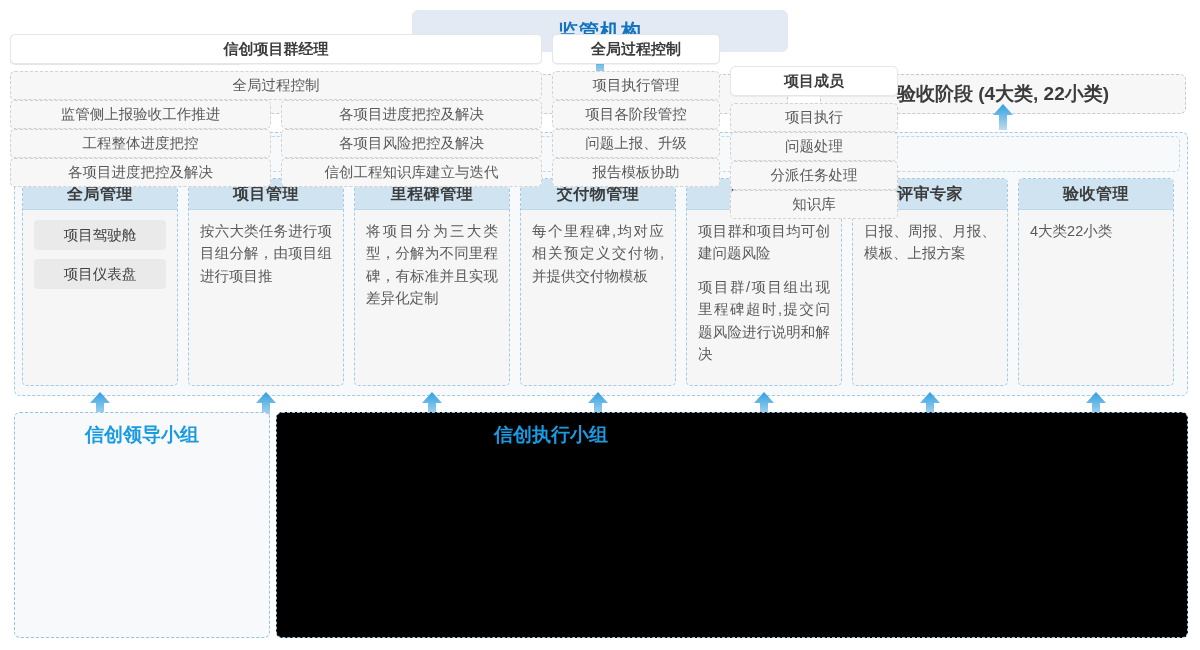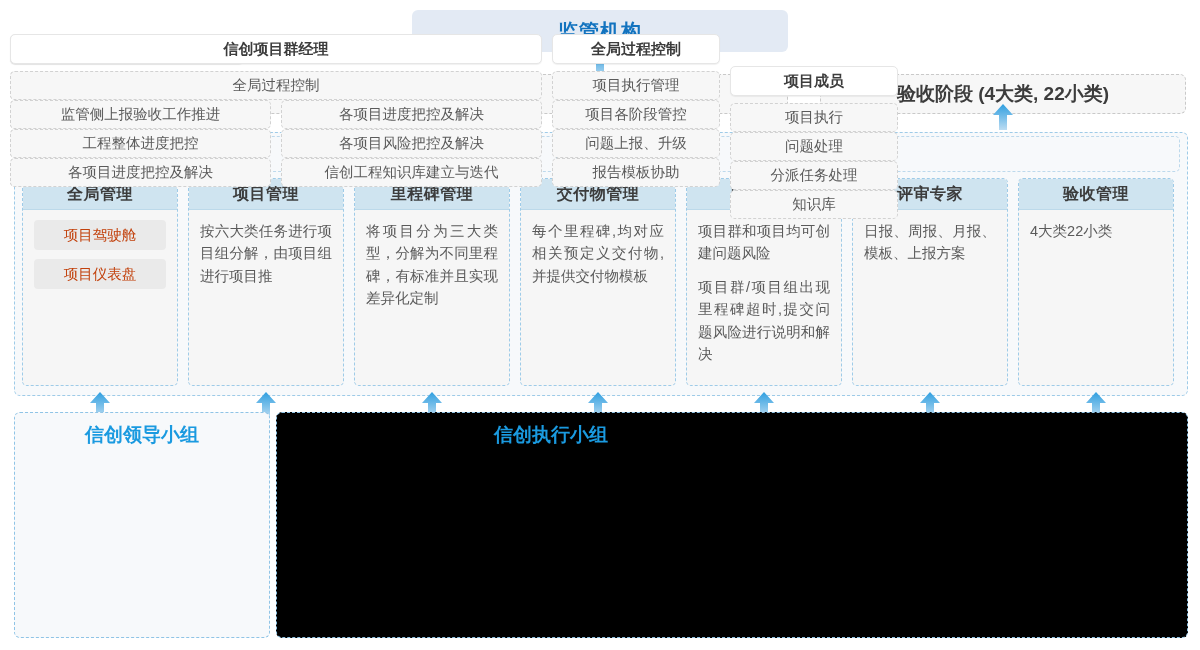--- a/index.html
+++ b/index.html
@@ -52,21 +52,21 @@
   .col-head{
     height:30px;background:#cfe4f0;border-bottom:1px solid #bcd9ea;
     display:flex;align-items:center;justify-content:center;
     font-size:16px;font-weight:bold;color:#3c3c3c;letter-spacing:.5px;
   }
   .col-body{padding:10px 11px 0 11px;}
   .col-body p{margin:0 0 11px 0;font-size:14.5px;line-height:1.55;color:#5a5a5a;text-align:justify;}
   .pill{
     background:#eaeaea;border-radius:4px;height:30px;margin-bottom:9px;
     display:flex;align-items:center;justify-content:center;
-    font-size:14.5px;color:#c2410c;text-align:center;
+    font-size:14.5px;color:#404040;text-align:center;
   }
 
   
   #grp-lead{
     position:absolute;left:14px;top:412px;width:254px;height:224px;
     border:1px dashed #8fc4e6;border-radius:6px;background:#f7f9fb;
   }
   #grp-exec{
     position:absolute;left:276px;top:412px;width:910px;height:224px;
     border:1px dashed #8fc4e6;border-radius:6px;background:#000000;

